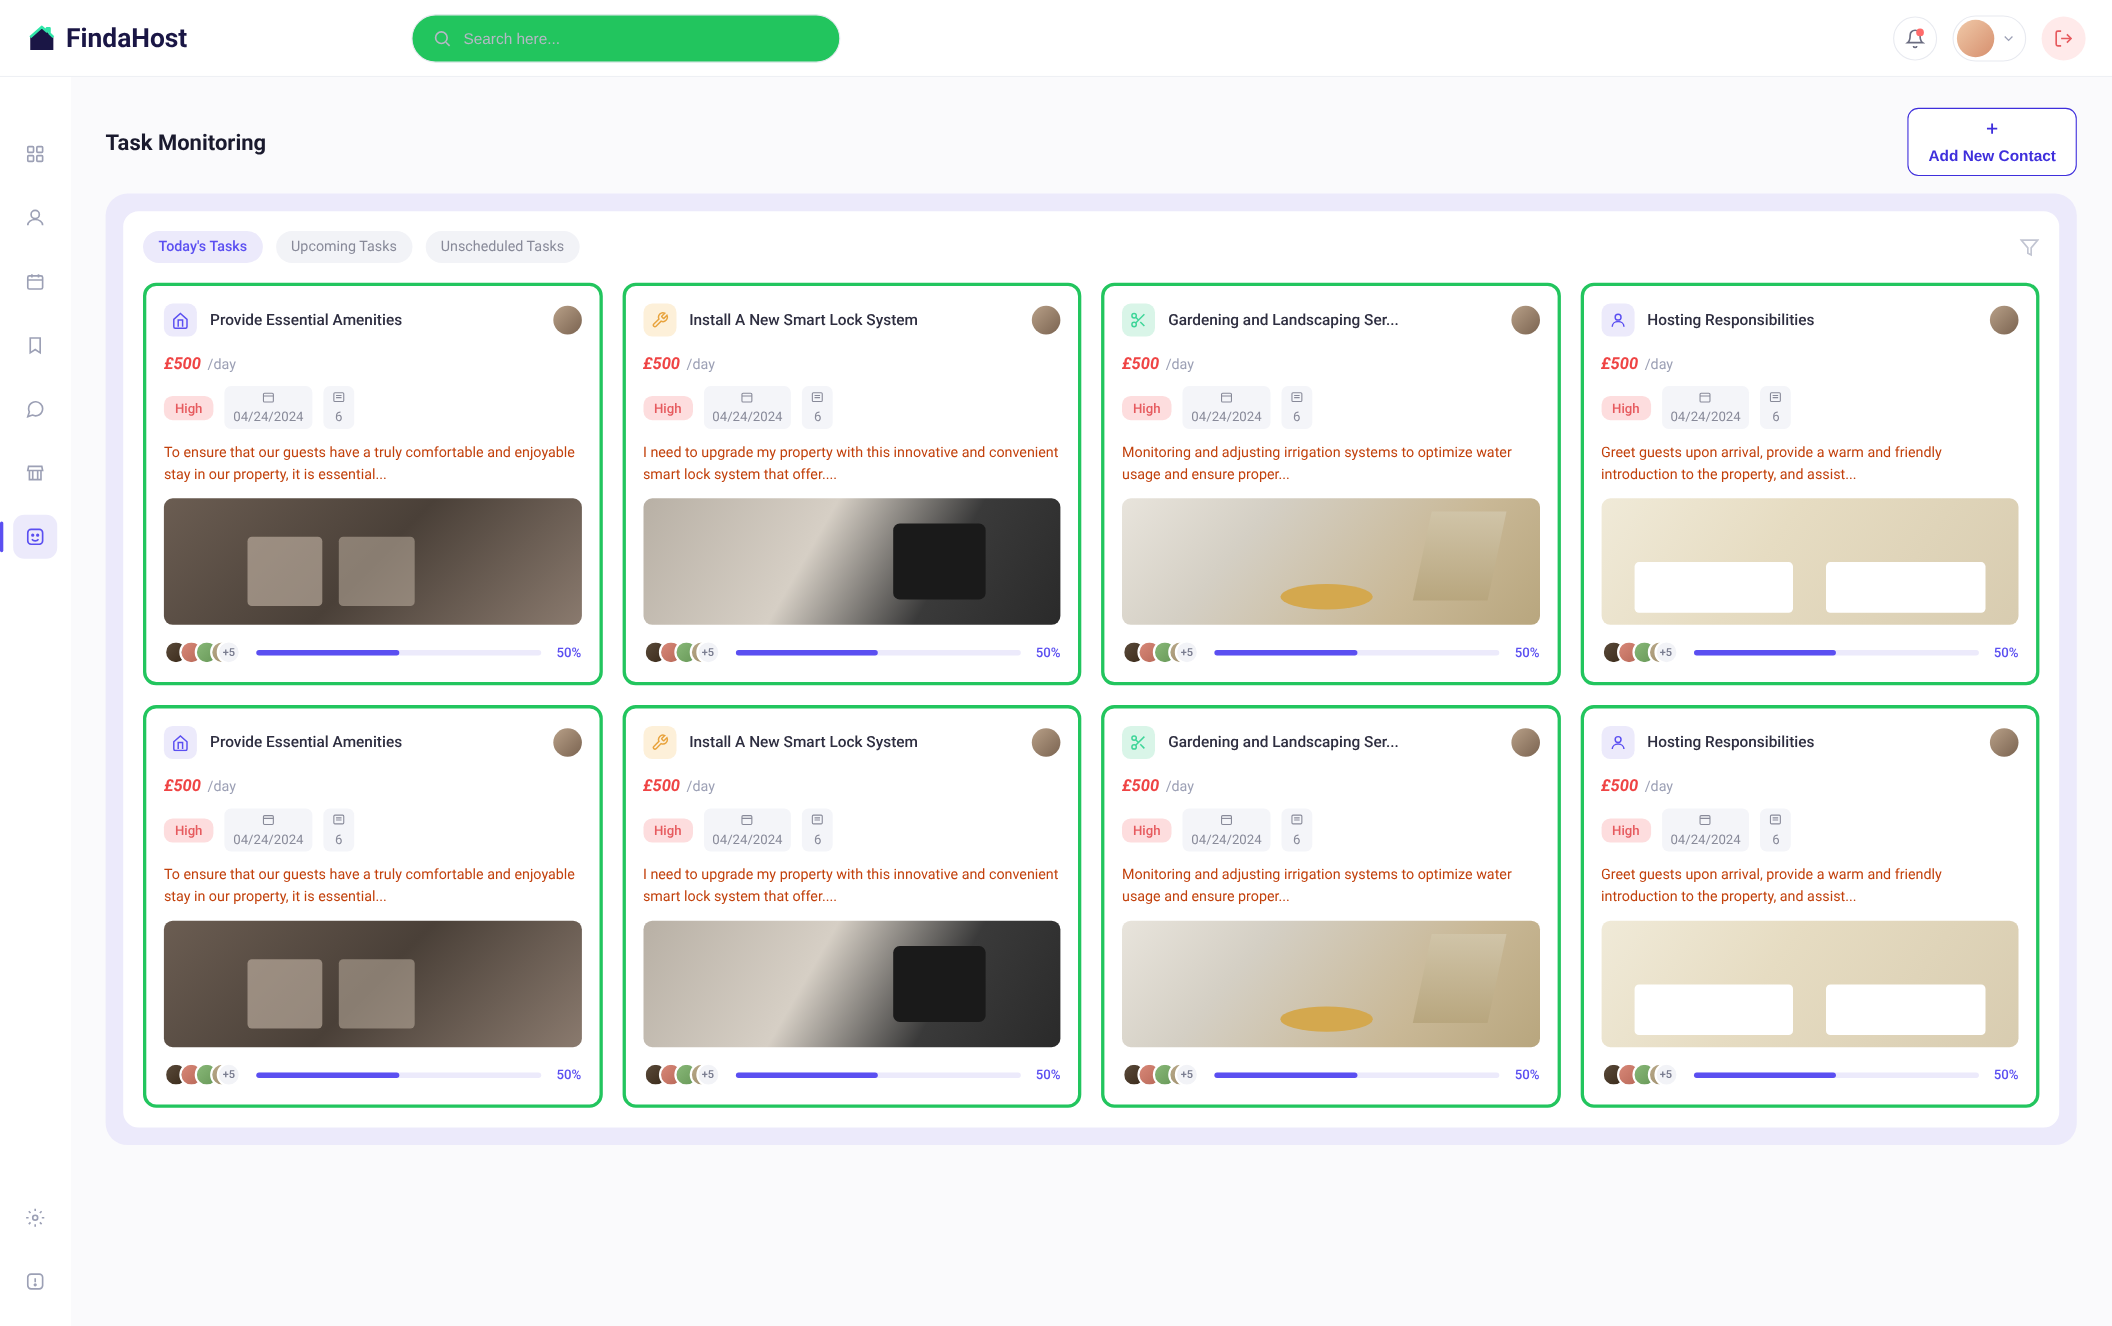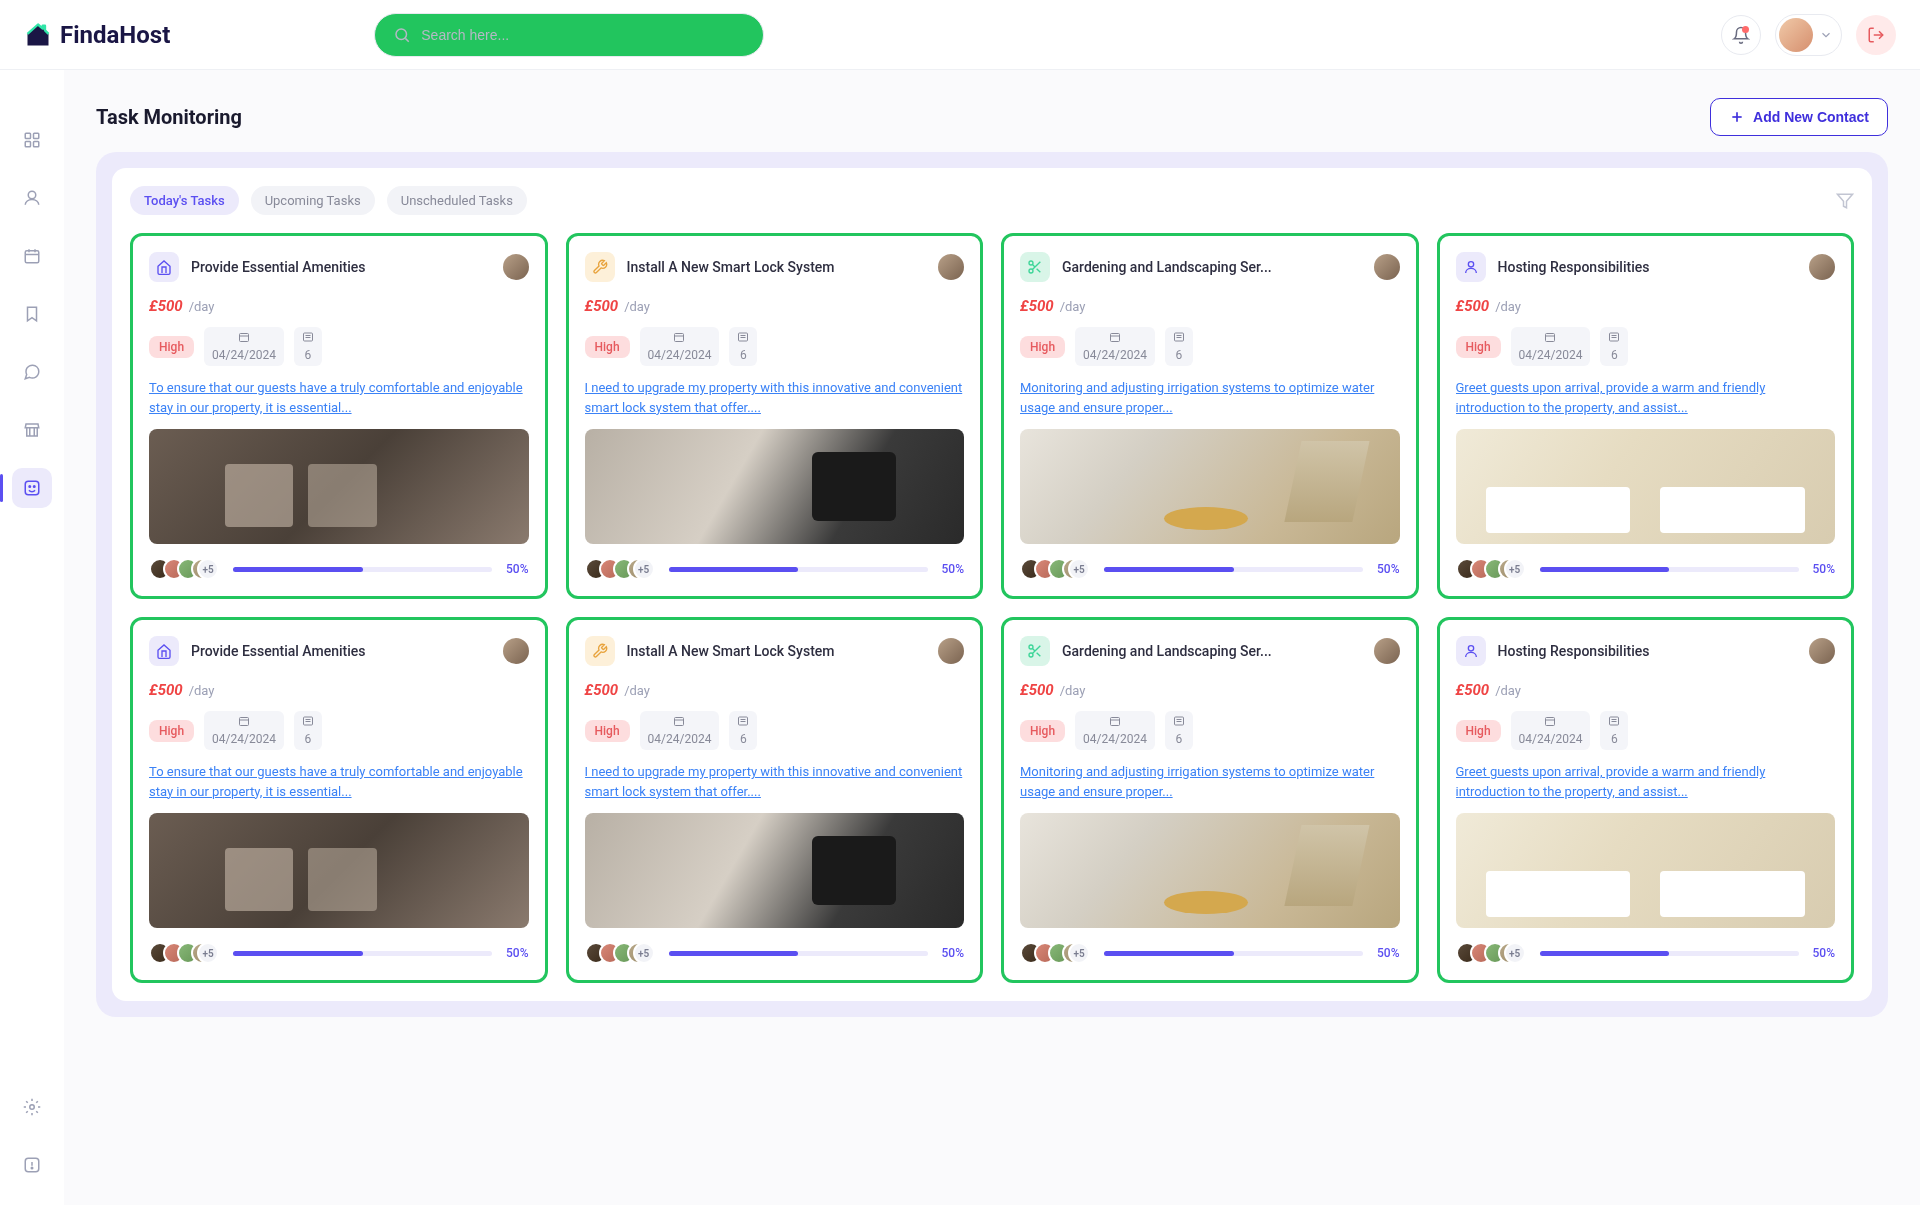--- a/index.html
+++ b/index.html
@@ -25,21 +25,21 @@
 .sidebar { position: fixed; left: 0; top: 70px; bottom: 0; width: 64px; background: #fff; display: flex; flex-direction: column; align-items: center; padding-top: 50px; gap: 18px; }
 .sidebar-spacer { flex: 1; }
 .nav-item { width: 40px; height: 40px; border-radius: 10px; display: flex; align-items: center; justify-content: center; cursor: pointer; color: #9ca0b5; }
 .nav-item.active { background: #eceafb; color: #5b4ff1; position: relative; }
 .nav-item.active::before { content: ''; position: absolute; left: -12px; top: 6px; bottom: 6px; width: 3px; background: #5b4ff1; border-radius: 2px; }
 
 
 .main { margin-left: 64px; padding: 28px 32px; }
 .page-head { display: flex; align-items: center; justify-content: space-between; margin-bottom: 16px; }
 .page-title { font-size: 20px; font-weight: 700; color: #1a1a2e; }
-.add-btn { border: 1.5px solid #3f2fdc; background: #fff; color: #3f2fdc; font-weight: 600; font-size: 14px; padding: 10px 18px; border-radius: 10px; display: flex; align-items: center; gap: 8px; cursor: pointer; }
+.add-btn { border: 1.5px solid #3f2fdc; background: #fff; color: #3f2fdc; font-weight: 600; font-size: 14px; padding: 10px 18px; border-radius: 10px; display: flex; align-items: center; gap: 8px; cursor: pointer; flex-direction: column; }
 
 .tabs { display: flex; gap: 28px; margin-bottom: 18px; }
 .tab { font-size: 16px; font-weight: 500; color: #9ca0b5; cursor: pointer; padding-bottom: 8px; position: relative; }
 .tab.active { color: #3f2fdc; font-weight: 600; }
 .tab.active::after { content: ''; position: absolute; left: 0; bottom: -2px; width: 60%; height: 4px; background: #3f2fdc; border-radius: 2px; }
 
 .panel { background: #eceafb; border-radius: 20px; padding: 16px; }
 .panel-inner { background: #fff; border-radius: 14px; padding: 18px; }
 .sub-tabs { display: flex; align-items: center; gap: 12px; margin-bottom: 18px; }
 .pill { background: #f2f3f7; color: #888a99; font-size: 13px; padding: 7px 14px; border-radius: 16px; cursor: pointer; }
@@ -54,21 +54,21 @@
 .card-icon.yellow { background: #fdf0d9; color: #e8a33d; }
 .card-icon.green { background: #d9f5e8; color: #3dd598; }
 .card-title { font-size: 14px; font-weight: 500; color: #2e2e40; flex: 1; white-space: nowrap; overflow: hidden; text-overflow: ellipsis; }
 .card-avatar { width: 26px; height: 26px; border-radius: 50%; background: linear-gradient(135deg, #b8a088, #7a6350); flex-shrink: 0; }
 .price-row { margin-bottom: 12px; }
 .price { font-size: 15px; font-weight: 700; color: #ef4444; font-style: italic; }
 .price-unit { font-size: 13px; color: #9ca0b5; margin-left: 2px; }
 .meta-row { display: flex; align-items: center; gap: 10px; margin-bottom: 12px; }
 .badge-high { background: #fdddde; color: #e65a5e; font-size: 12px; font-weight: 500; padding: 4px 10px; border-radius: 8px; }
 .meta-chip { background: #f4f5f9; color: #888a99; font-size: 12px; padding: 4px 8px; border-radius: 6px; display: flex; align-items: center; gap: 5px; flex-direction: column; }
-.card-desc { font-size: 13px; color: #3b82f6; line-height: 1.5; margin-bottom: 12px; display: -webkit-box; -webkit-line-clamp: 2; -webkit-box-orient: vertical; overflow: hidden; text-decoration: underline; }
+.card-desc { font-size: 13px; color: #c2410c; line-height: 1.5; margin-bottom: 12px; display: -webkit-box; -webkit-line-clamp: 2; -webkit-box-orient: vertical; overflow: hidden; }
 .card-img { width: 100%; height: 115px; border-radius: 8px; margin-bottom: 14px; background-size: cover; background-position: center; }
 .img-amenities { background: linear-gradient(135deg, #6b5d52 0%, #4a4038 50%, #8a7a6e 100%); position: relative; }
 .img-amenities::before { content: ''; position: absolute; left: 20%; bottom: 15%; width: 18%; height: 55%; background: rgba(200,185,170,0.6); border-radius: 4px; }
 .img-amenities::after { content: ''; position: absolute; left: 42%; bottom: 15%; width: 18%; height: 55%; background: rgba(200,185,170,0.5); border-radius: 4px; }
 .img-lock { background: linear-gradient(120deg, #b8b0a5 0%, #d6cfc5 40%, #3a3a3a 70%, #2a2a2a 100%); position: relative; }
 .img-lock::before { content: ''; position: absolute; right: 18%; top: 20%; width: 22%; height: 60%; background: #1a1a1a; border-radius: 6px; }
 .img-garden { background: linear-gradient(130deg, #e8e4dc 0%, #d4cfc4 30%, #c9b896 70%, #b8a67e 100%); position: relative; }
 .img-garden::before { content: ''; position: absolute; right: 10%; top: 10%; width: 18%; height: 70%; background: linear-gradient(180deg, #d0c4a8, #b8a67e); transform: skewX(-12deg); }
 .img-garden::after { content: ''; position: absolute; left: 38%; bottom: 12%; width: 22%; height: 20%; background: #d4a84e; border-radius: 50%; }
 .img-hosting { background: linear-gradient(125deg, #f0ead8 0%, #e6dcc2 40%, #d8ccb0 100%); position: relative; }

